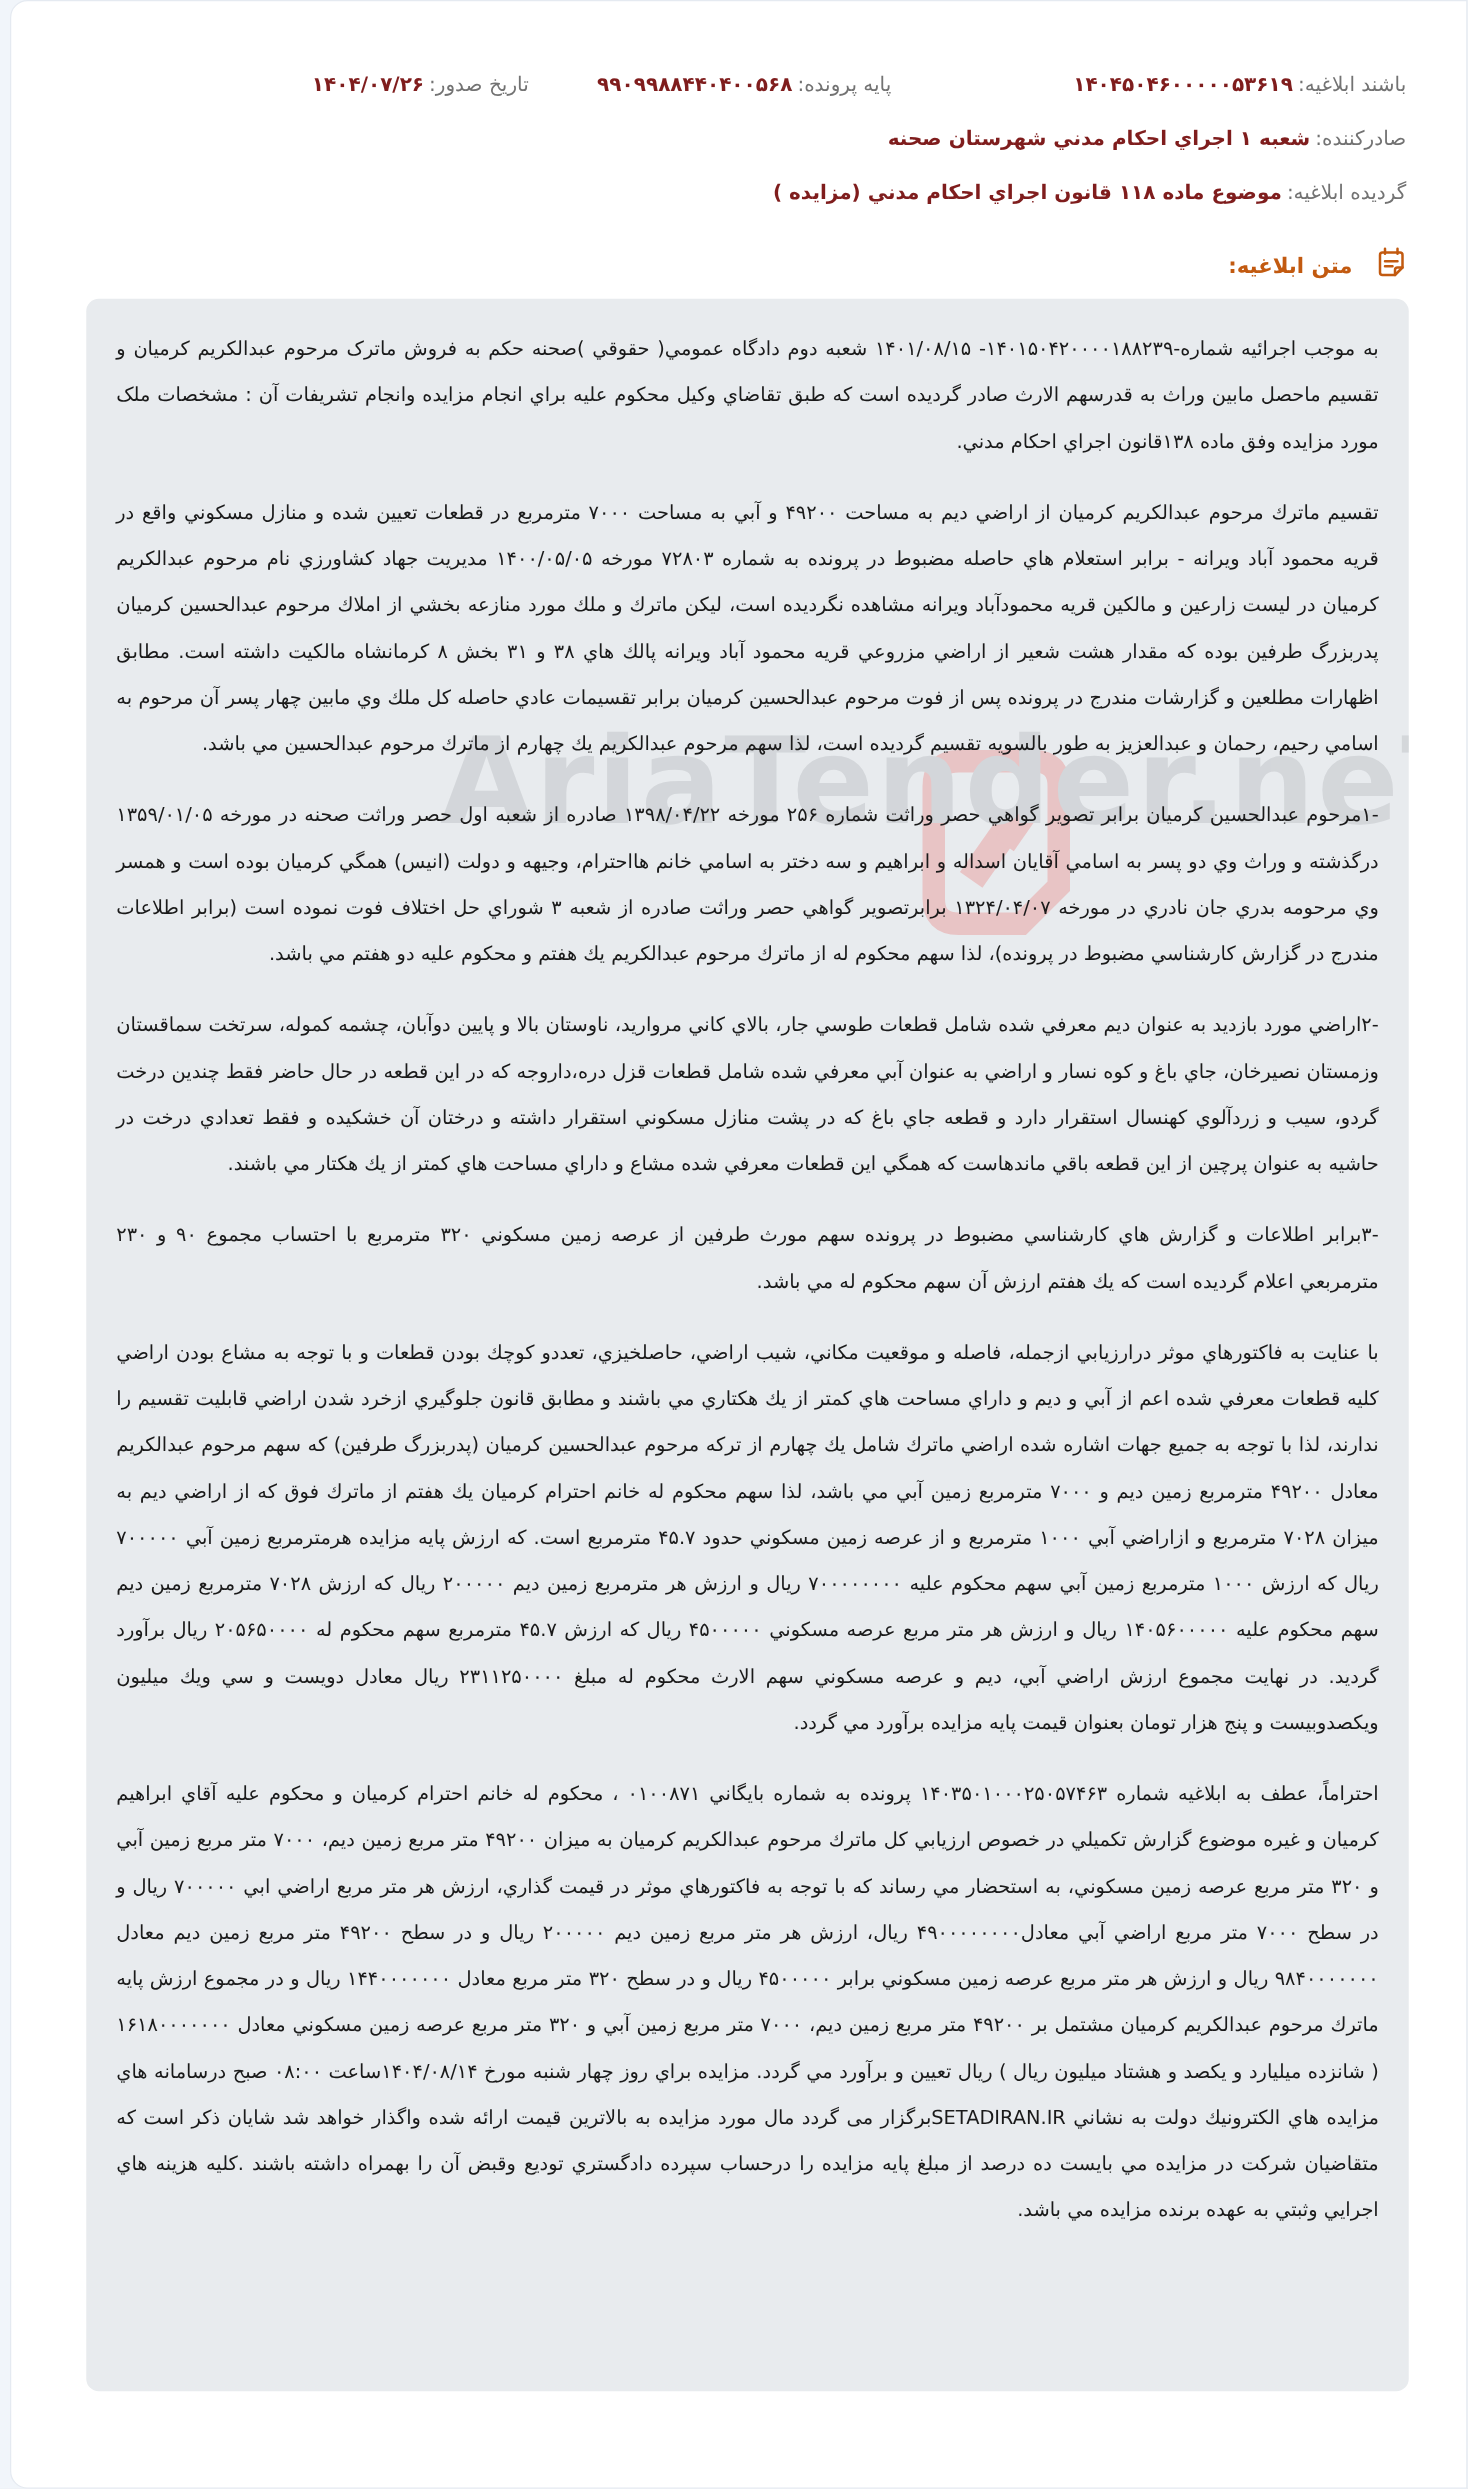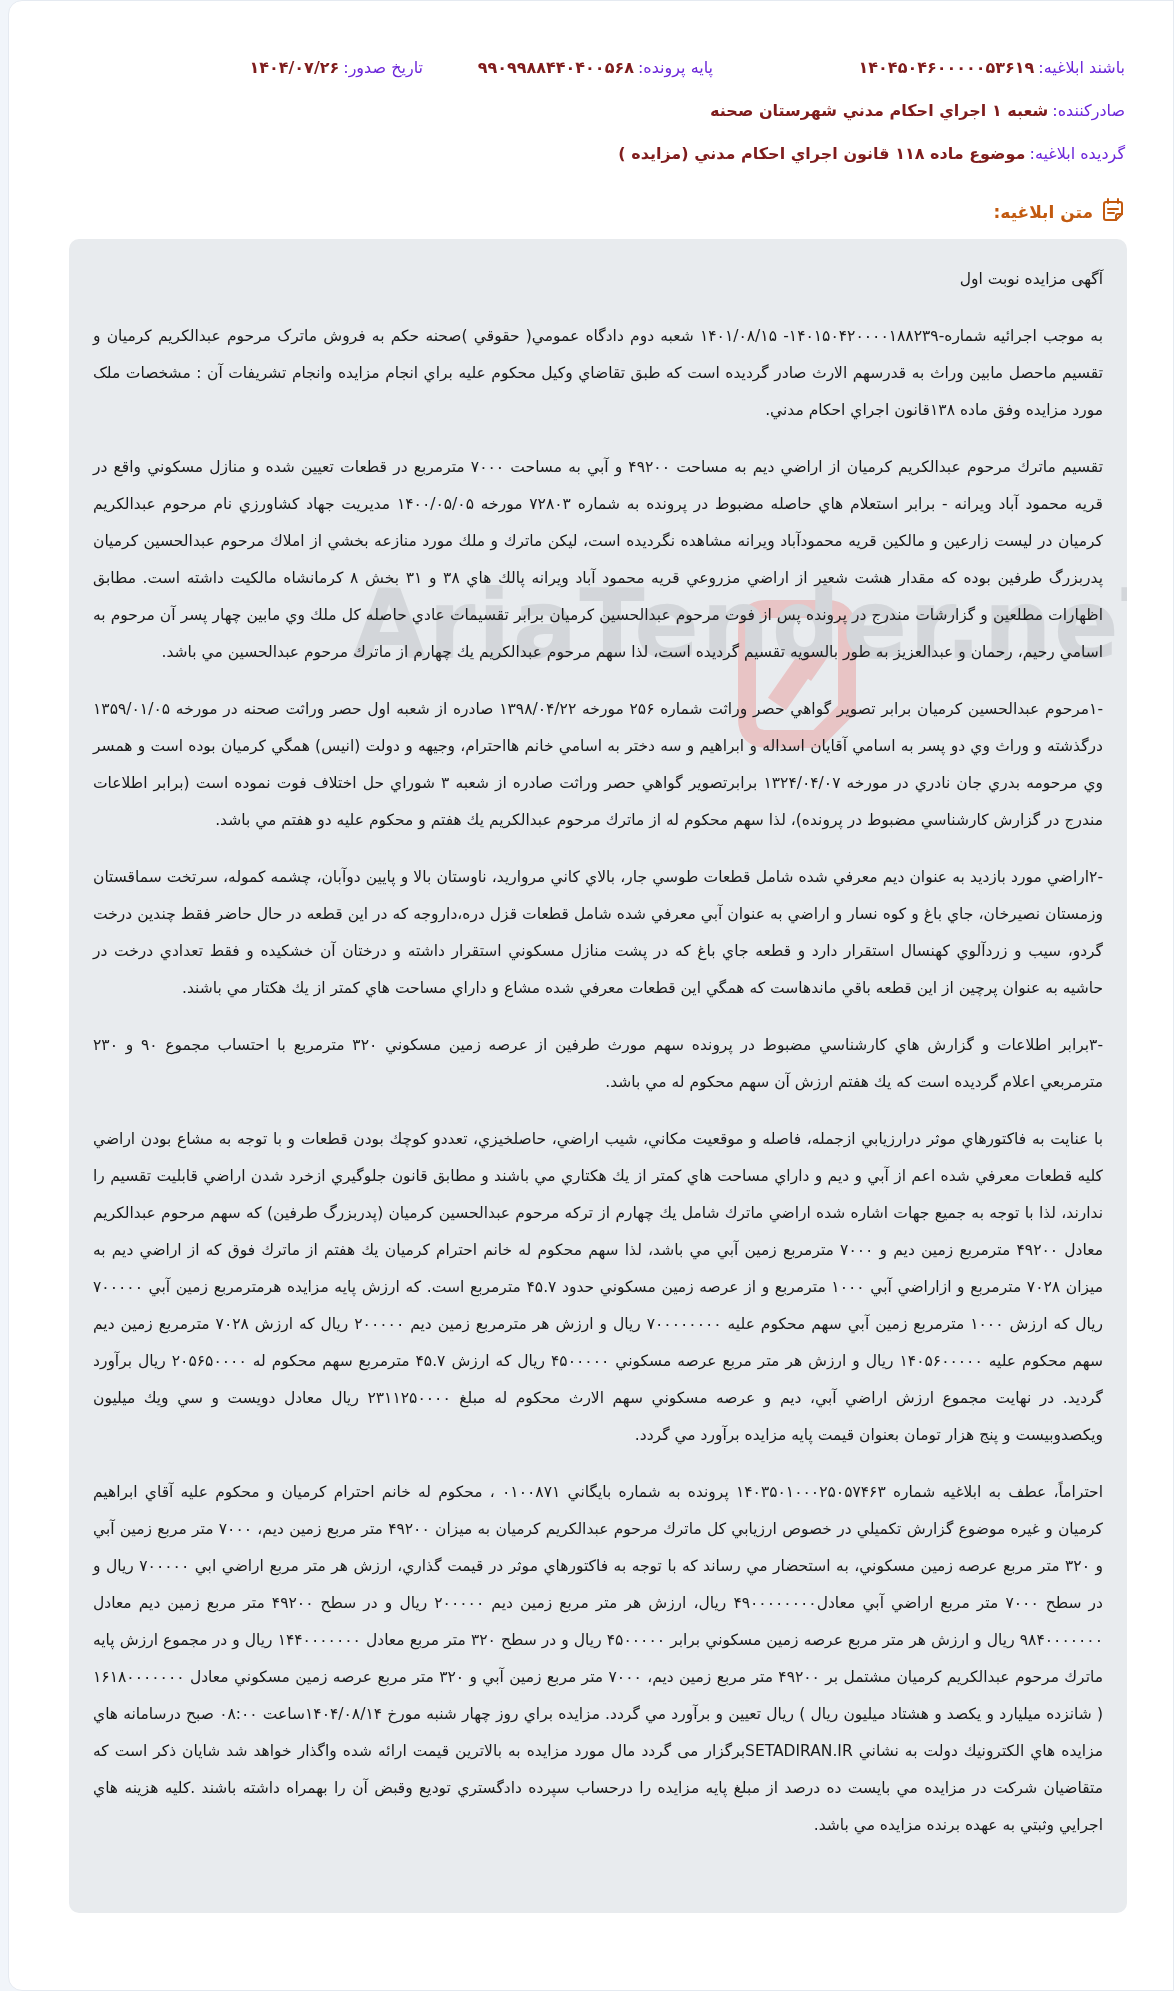--- a/index.html
+++ b/index.html
@@ -21,35 +21,36 @@
     .meta-row {
       position: absolute;
       right: 48px; left: 48px;
       display: flex;
       flex-direction: row;
       align-items: center;
       font-size: 16px;
       line-height: 22px;
       white-space: nowrap;
     }
-    .meta-label { color: #6d28d9; }
+    .meta-label { color: #737373; }
     .meta-value { color: #7f1d1d; font-weight: bold; margin-right: 4px; }
     .row1 { top: 56px; }
     .row1 .item { display: flex; }
     .row1 .item-1 { width: 412px; }
     .row1 .item-2 { width: 290px; }
     .row2 { top: 99px; }
     .row3 { top: 142px; }
     .section-head {
       position: absolute;
       right: 48px; top: 196px;
       display: flex; align-items: center;
       color: #c25a10;
       font-weight: bold;
       font-size: 17px;
+      gap: 11px;
     }
     .section-head svg { margin-left: 8px; }
     .content-box {
       position: absolute;
       left: 60px; right: 46px;
       top: 238px; height: 1674px;
       background: #e8ebee;
       border-radius: 10px;
       padding: 22px 24px 24px 24px;
       color: #1a1a1a;
@@ -123,21 +124,20 @@
 
   <div class="content-box">
     <div class="watermark">
       <svg width="140" height="150" viewBox="0 0 140 150">
         <path d="M20 30 Q20 10 40 10 L100 10 Q120 10 120 30 L120 110 L90 140 L40 140 Q20 140 20 120 Z" fill="none" stroke="#e8a5a5" stroke-width="18"></path>
         <rect x="55" y="55" width="22" height="55" fill="#e8a5a5" transform="rotate(35 66 82)"></rect>
         <rect x="78" y="45" width="18" height="35" fill="#e8a5a5" transform="rotate(35 87 62)"></rect>
       </svg>
       <span class="wm-text">AriaTender.neT</span>
     </div>
-    <p class="para">آگهی مزایده نوبت اول</p>
     <p class="para">به موجب اجرائیه شماره-۱۴۰۱۵۰۴۲۰۰۰۰۱۸۸۲۳۹- ۱۴۰۱/۰۸/۱۵  شعبه دوم دادگاه عمومي( حقوقي )صحنه حكم به فروش ماترک مرحوم عبدالكريم كرميان  و تقسيم ماحصل مابين وراث به قدرسهم الارث صادر گرديده است كه طبق تقاضاي وكيل محكوم عليه براي انجام مزايده وانجام تشريفات آن : مشخصات ملک مورد مزايده وفق ماده ۱۳۸قانون اجراي احكام مدني.</p>
     <p class="para">تقسيم ماترك مرحوم عبدالكريم كرميان از اراضي ديم به مساحت ۴۹۲۰۰ و آبي به مساحت ۷۰۰۰ مترمربع در قطعات تعيين شده و منازل مسكوني  واقع در قريه محمود آباد ويرانه - برابر استعلام هاي حاصله مضبوط در پرونده به شماره ۷۲۸۰۳ مورخه ۱۴۰۰/۰۵/۰۵ مديريت جهاد كشاورزي نام مرحوم عبدالكريم كرميان در ليست زارعين و مالكين قريه محمودآباد ويرانه مشاهده نگرديده است، ليكن ماترك و ملك مورد منازعه بخشي از املاك مرحوم عبدالحسين كرميان پدربزرگ طرفين بوده كه مقدار هشت شعير از اراضي مزروعي قريه محمود آباد ويرانه پالك هاي ۳۸ و ۳۱ بخش ۸ كرمانشاه مالكيت داشته است. مطابق اظهارات مطلعين و گزارشات مندرج در پرونده پس از فوت مرحوم عبدالحسين كرميان برابر تقسيمات عادي حاصله كل ملك وي مابين چهار پسر آن مرحوم به اسامي رحيم، رحمان و عبدالعزيز به طور بالسويه تقسيم گرديده است، لذا سهم مرحوم عبدالكريم يك چهارم از ماترك مرحوم عبدالحسين مي باشد.</p>
     <p class="para">-۱مرحوم عبدالحسين كرميان برابر تصوير گواهي حصر وراثت شماره ۲۵۶ مورخه ۱۳۹۸/۰۴/۲۲ صادره از شعبه اول حصر وراثت صحنه در مورخه ۱۳۵۹/۰۱/۰۵ درگذشته و وراث وي دو پسر به اسامي آقايان اسداله و ابراهيم و سه دختر به اسامي خانم هااحترام، وجيهه و دولت (انيس) همگي كرميان بوده است و همسر وي مرحومه بدري جان نادري در مورخه ۱۳۲۴/۰۴/۰۷ برابرتصوير گواهي حصر وراثت صادره از شعبه ۳ شوراي حل اختلاف فوت نموده است (برابر اطلاعات مندرج در گزارش كارشناسي مضبوط در پرونده)، لذا سهم محكوم له از ماترك مرحوم عبدالكريم يك هفتم و محكوم عليه دو هفتم مي باشد.</p>
     <p class="para">-۲اراضي مورد بازديد به عنوان ديم معرفي شده شامل قطعات طوسي جار، بالاي كاني مرواريد، ناوستان بالا و پايين دوآبان، چشمه كموله، سرتخت سماقستان وزمستان نصيرخان، جاي باغ و كوه نسار و اراضي به عنوان آبي معرفي شده شامل قطعات قزل دره،داروجه كه در اين قطعه در حال حاضر فقط چندين درخت گردو، سيب و زردآلوي كهنسال استقرار دارد و قطعه جاي باغ كه در پشت منازل مسكوني استقرار داشته و درختان آن خشكيده و فقط تعدادي درخت در حاشيه به عنوان پرچين از اين قطعه باقي ماندهاست كه همگي اين قطعات معرفي شده مشاع و داراي مساحت هاي كمتر از يك هكتار مي باشند.</p>
     <p class="para">-۳برابر اطلاعات و گزارش هاي كارشناسي مضبوط در پرونده سهم مورث طرفين از عرصه زمين مسكوني ۳۲۰ مترمربع با احتساب مجموع ۹۰ و ۲۳۰ مترمربعي اعلام گرديده است كه يك هفتم ارزش آن سهم محكوم له مي باشد.</p>
     <p class="para">با عنايت به فاكتورهاي موثر درارزيابي ازجمله، فاصله و موقعيت مكاني، شيب اراضي، حاصلخيزي، تعددو كوچك بودن  قطعات و با توجه به مشاع بودن اراضي كليه قطعات معرفي شده اعم از آبي و ديم  و داراي مساحت هاي كمتر از يك هكتاري مي باشند و مطابق قانون جلوگيري ازخرد شدن اراضي قابليت تقسيم را ندارند، لذا با توجه به جميع جهات اشاره شده اراضي ماترك شامل يك چهارم از تركه مرحوم عبدالحسين كرميان (پدربزرگ طرفين) كه سهم مرحوم عبدالكريم معادل ۴۹۲۰۰ مترمربع زمين ديم و ۷۰۰۰ مترمربع زمين آبي مي باشد، لذا سهم محكوم له خانم احترام كرميان يك هفتم از ماترك فوق كه از اراضي ديم به ميزان ۷۰۲۸ مترمربع و ازاراضي آبي ۱۰۰۰ مترمربع و از عرصه زمين مسكوني حدود ۴۵.۷ مترمربع است.  كه ارزش پايه مزايده هرمترمربع زمين آبي ۷۰۰۰۰۰ ريال كه ارزش ۱۰۰۰ مترمربع زمين آبي سهم محكوم عليه ۷۰۰۰۰۰۰۰۰ ريال و ارزش هر مترمربع زمين ديم ۲۰۰۰۰۰ ريال كه ارزش ۷۰۲۸ مترمربع زمين ديم سهم محكوم عليه ۱۴۰۵۶۰۰۰۰۰ ريال و ارزش هر متر مربع عرصه مسكوني ۴۵۰۰۰۰۰ ريال كه ارزش ۴۵.۷ مترمربع سهم محكوم له ۲۰۵۶۵۰۰۰۰ ريال برآورد گرديد. در نهايت مجموع ارزش اراضي آبي، ديم و عرصه مسكوني سهم الارث محكوم له مبلغ ۲۳۱۱۲۵۰۰۰۰ ريال معادل دويست و سي ويك ميليون ويكصدوبيست و پنج هزار تومان بعنوان قيمت پايه مزايده برآورد مي گردد.</p>
     <p class="para">احتراماً، عطف به ابلاغيه شماره  ۱۴۰۳۵۰۱۰۰۰۲۵۰۵۷۴۶۳ پرونده به شماره بايگاني ۰۱۰۰۸۷۱ ، محكوم له خانم احترام كرميان و محكوم عليه آقاي ابراهيم كرميان و غيره  موضوع گزارش تكميلي در خصوص ارزيابي كل ماترك مرحوم عبدالكريم كرميان به ميزان ۴۹۲۰۰ متر مربع زمين ديم، ۷۰۰۰ متر مربع زمين آبي و ۳۲۰ متر مربع عرصه زمين مسكوني، به استحضار مي رساند كه با توجه به فاكتورهاي موثر در قيمت گذاري، ارزش هر متر مربع اراضي ابي ۷۰۰۰۰۰ ريال و در سطح ۷۰۰۰ متر مربع اراضي آبي معادل۴۹۰۰۰۰۰۰۰۰ ريال، ارزش هر متر مربع زمين ديم ۲۰۰۰۰۰ ريال و در سطح ۴۹۲۰۰ متر مربع زمين ديم معادل ۹۸۴۰۰۰۰۰۰۰ ريال و ارزش هر متر مربع عرصه زمين مسكوني برابر ۴۵۰۰۰۰۰ ريال و در سطح ۳۲۰ متر مربع معادل ۱۴۴۰۰۰۰۰۰۰ ريال و در مجموع ارزش پايه ماترك مرحوم عبدالكريم كرميان مشتمل بر ۴۹۲۰۰ متر مربع زمين ديم، ۷۰۰۰ متر مربع زمين آبي و ۳۲۰ متر مربع عرصه زمين مسكوني معادل ۱۶۱۸۰۰۰۰۰۰۰ ( شانزده ميليارد و يكصد و هشتاد ميليون ريال ) ريال تعيين و برآورد مي گردد. مزايده براي روز چهار شنبه مورخ ۱۴۰۴/۰۸/۱۴ساعت ۰۸:۰۰ صبح درسامانه هاي مزايده هاي الكترونيك دولت به نشاني  SETADIRAN.IRبرگزار می گردد مال مورد مزايده به بالاترين قيمت ارائه شده واگذار خواهد شد شايان ذكر است كه متقاضيان شركت در مزايده مي بايست ده درصد از مبلغ پايه مزايده را درحساب سپرده دادگستري توديع وقبض آن را بهمراه داشته باشند .كليه هزينه هاي اجرايي وثبتي به عهده برنده مزايده مي باشد.</p>
 
   </div>
 

